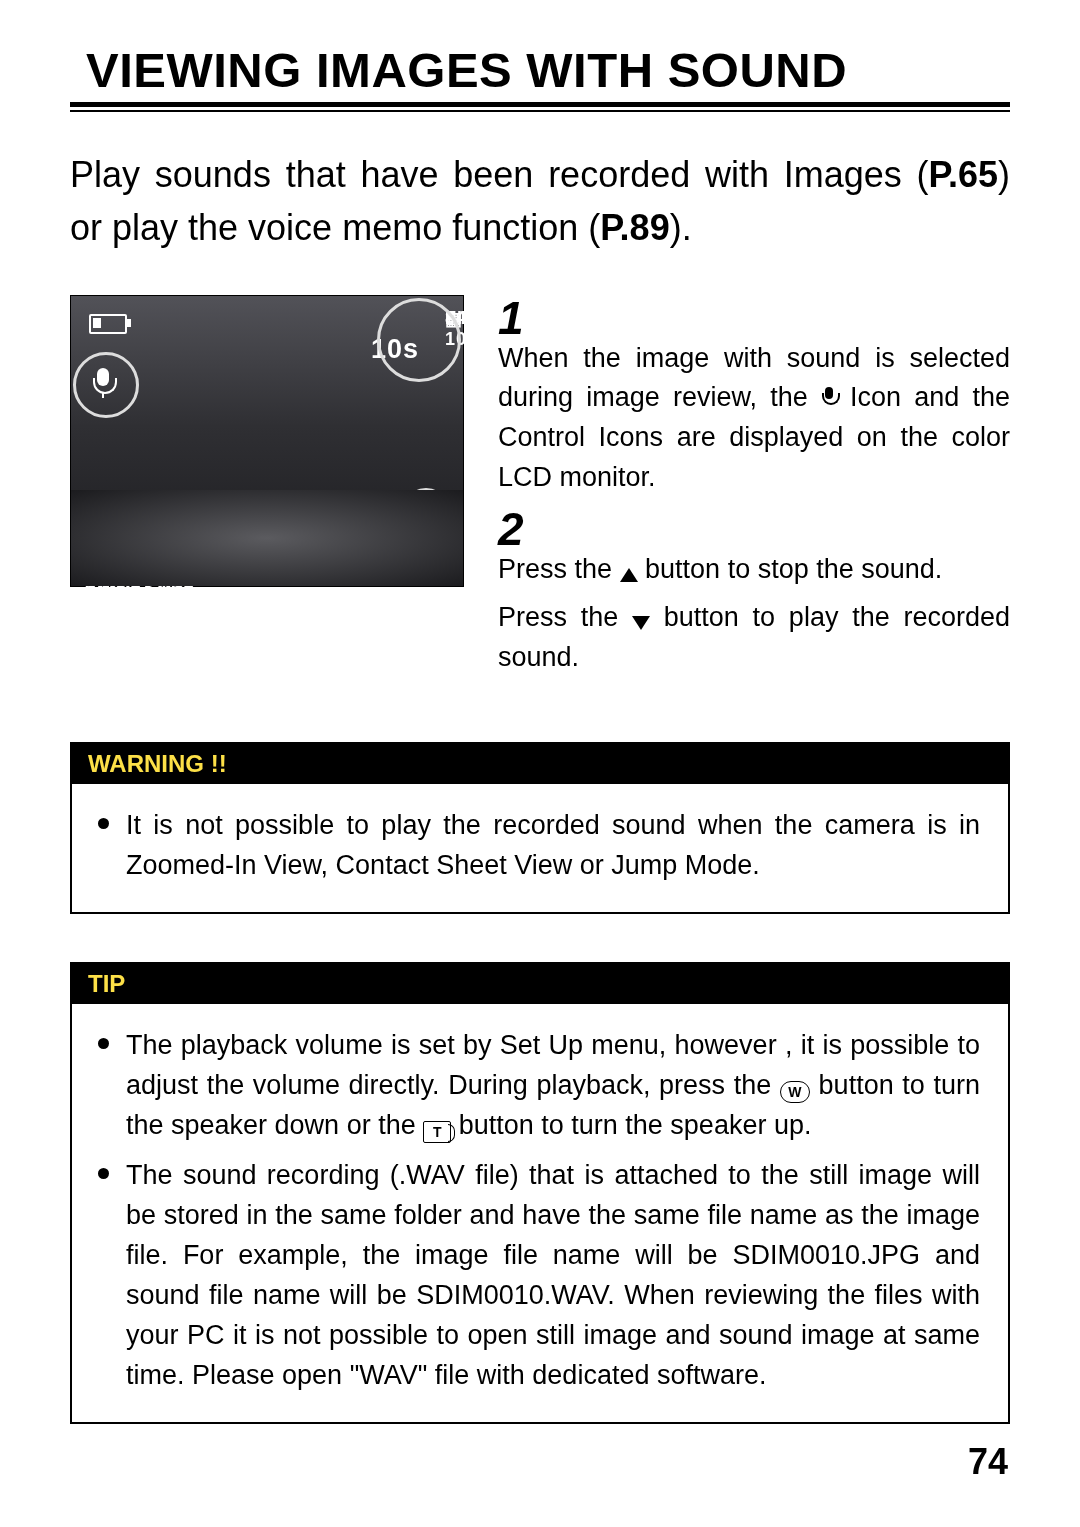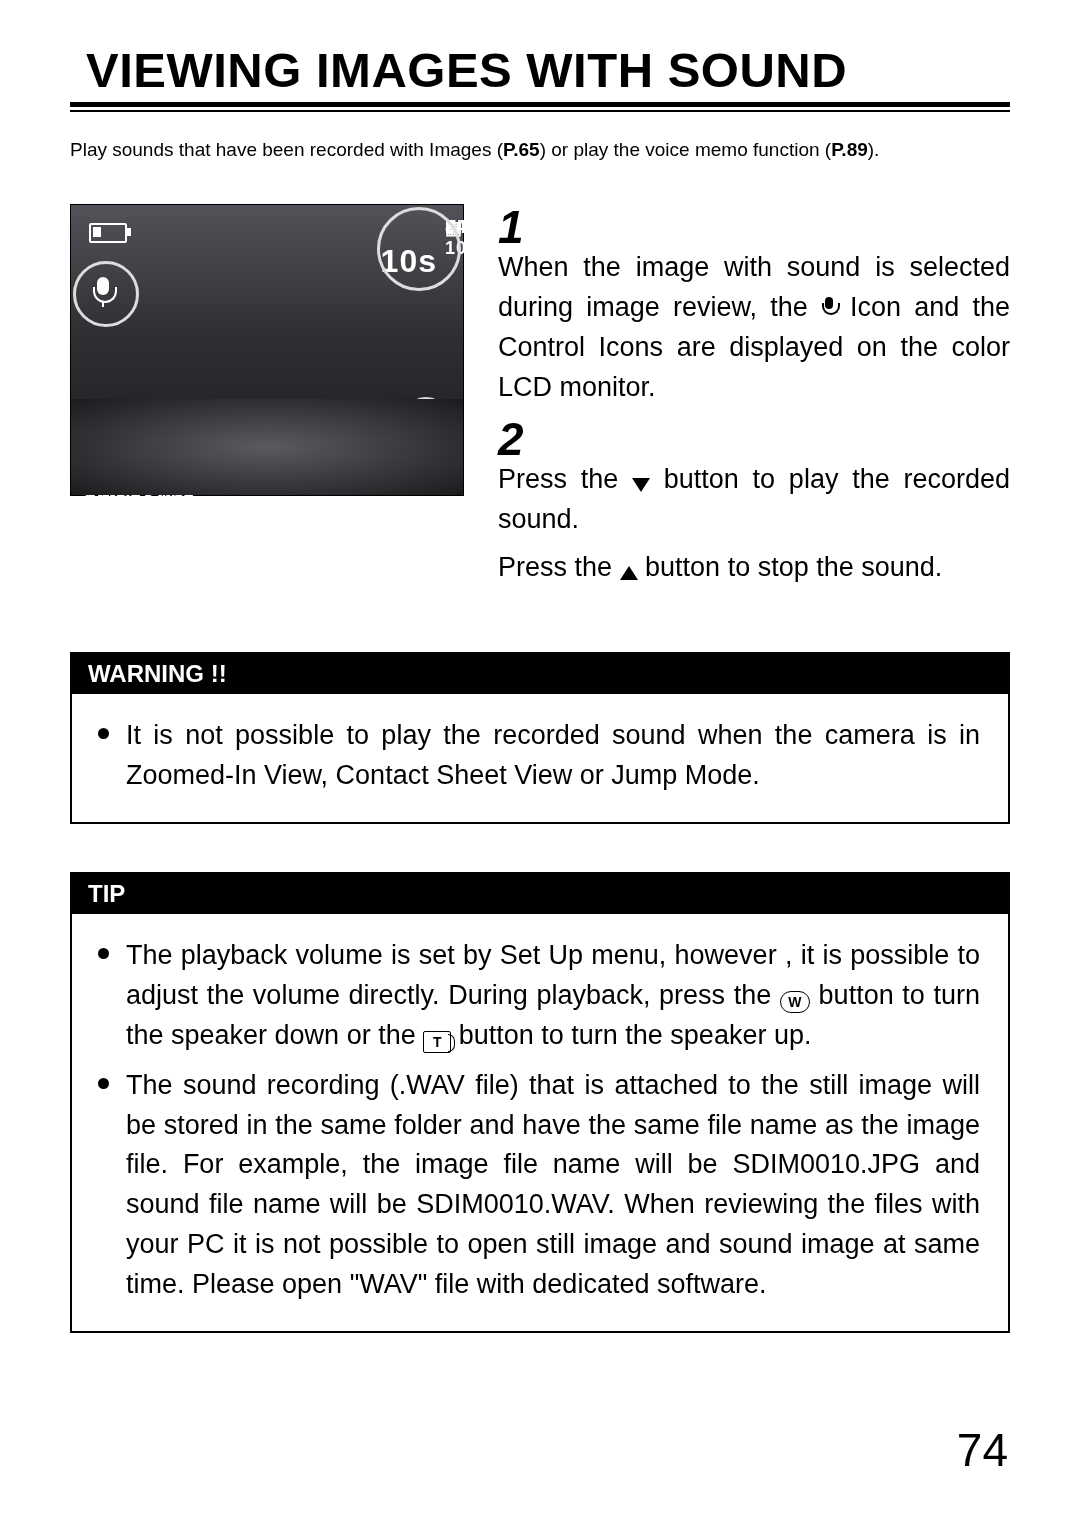--- a/index.html
+++ b/index.html
@@ -1,35 +1,35 @@
 <!DOCTYPE html>
 <html><head>
 <meta charset="utf-8">
 <style>
   html,body{margin:0;padding:0}
   body{width:1080px;height:1527px;background:#fff;font-family:Arial,Helvetica,sans-serif;color:#000;position:relative;box-sizing:border-box;padding:42px 70px 0 70px}
   h1{font-size:49px;font-weight:bold;margin:0 0 4px 16px;letter-spacing:0.5px}
   .rule-outer{height:5px;background:#000;margin-bottom:3px}
   .rule-inner{height:2px;background:#000;margin-bottom:24px}
-  .intro{font-size:19px;line-height:1.48;text-align:justify;margin-bottom:40px}
+  .intro{font-size:36px;line-height:1.48;text-align:justify;margin-bottom:40px}
   .intro .b{font-weight:bold}
 
   
   .two{display:flex;gap:34px}
   .lcd-wrap{flex:0 0 392px;height:290px;position:relative;border:1px solid #000;background:linear-gradient(180deg,#525258 0%,#2f2f33 45%,#1a1a1d 100%)}
   .lcd-wrap::after{content:"";position:absolute;bottom:0;left:0;right:0;height:96px;background:radial-gradient(ellipse at center,#5b5b5f 0%,#1b1b1e 100%)}
   .lcd-wrap *{position:absolute;font-family:Arial,sans-serif;font-weight:bold;letter-spacing:1px}
   .hl{border:3px solid #ddd;border-radius:50%}
   
   .batt{top:18px;left:18px;width:34px;height:16px;border:2px solid #fff;border-radius:2px}
   .batt::after{content:"";position:absolute;right:-6px;top:3px;width:4px;height:8px;background:#fff}
   .batt i{position:absolute;top:2px;left:2px;width:8px;height:10px;background:#fff}
   
   .top-r1{top:12px;right:18px;color:#fff;font-size:18px}
-  .top-r2{top:38px;right:26px;color:#fff;font-size:32px}
+  .top-r2{top:38px;right:44px;color:#fff;font-size:27px}
   
   .mic{top:72px;left:20px;width:24px;height:30px}
   .mic::before{content:"";position:absolute;left:6px;top:0;width:12px;height:18px;border-radius:7px;background:#fff}
   .mic::after{content:"";position:absolute;left:2px;top:10px;width:20px;height:14px;border:2px solid #fff;border-top:none;border-radius:0 0 14px 14px}
   .mic s{position:absolute;left:11px;top:24px;width:2px;height:6px;background:#fff;text-decoration:none}
   
   .ctrl{right:22px;bottom:42px;text-align:center;color:#fff;font-size:15px;line-height:1.1}
   
   .status{left:0;right:0;bottom:10px;color:#fff;font-size:20px;display:flex;align-items:baseline;padding:0 14px}
   .status .date{flex:1;text-align:left;font-style:italic;letter-spacing:1px}
@@ -44,31 +44,31 @@
   .para{text-align:justify;margin-bottom:8px}
   .ic{display:inline-block;vertical-align:-4px}
   .ic-mic{width:16px;height:22px;position:relative;vertical-align:-3px}
   .ic-mic::before{content:"";position:absolute;left:4px;top:0;width:8px;height:12px;border-radius:5px;background:#000}
   .ic-mic::after{content:"";position:absolute;left:1px;top:6px;width:14px;height:10px;border:2px solid #000;border-top:none;border-radius:0 0 10px 10px}
   .tri-dn{width:0;height:0;border-left:9px solid transparent;border-right:9px solid transparent;border-top:14px solid #000}
   .tri-up{width:0;height:0;border-left:9px solid transparent;border-right:9px solid transparent;border-bottom:14px solid #000}
 
   
   .box{border:2px solid #000;margin-top:56px}
-  .bar{background:#000;color:#ffffff;font-size:24px;font-weight:bold;padding:6px 16px}
+  .bar{background:#000;color:#fde047;font-size:24px;font-weight:bold;padding:6px 16px}
   .body{padding:12px 28px 16px 24px;font-size:27px;line-height:1.48}
   ul{margin:0;padding:0;list-style:none}
   li{position:relative;padding-left:30px;text-align:justify;margin:10px 0}
   li::before{content:"";position:absolute;left:2px;top:12px;width:11px;height:11px;border-radius:50%;background:#000}
 
   .ic-round{display:inline-flex;width:28px;height:20px;border:1.5px solid #000;border-radius:12px;align-items:center;justify-content:center;font-family:Arial;font-weight:bold;font-size:14px;vertical-align:-3px}
   .ic-square{display:inline-flex;width:26px;height:20px;border:1.5px solid #000;border-radius:2px;align-items:center;justify-content:center;font-family:Arial;font-weight:bold;font-size:14px;vertical-align:-3px;position:relative}
   .ic-square::after{content:"";position:absolute;right:-5px;top:2px;width:6px;height:16px;border:1.5px solid #000;border-left:none;border-radius:0 10px 10px 0}
 
-  .pagenum{position:absolute;right:72px;bottom:50px;font-size:46px;font-weight:normal}
+  .pagenum{position:absolute;right:72px;bottom:44px;font-size:36px;font-weight:bold}
 </style>
 </head>
 <body>
 
 <h1>VIEWING IMAGES WITH SOUND</h1>
 <div class="rule-outer"></div>
 <div class="rule-inner"></div>
 
 <p class="intro">
   <span>Play sounds that have been recorded with Images (</span><span class="b">P.65</span><span>) or play the voice memo function (</span><span class="b">P.89</span><span>).</span>
@@ -100,24 +100,24 @@
     <span class="hl c3"></span>
   </div>
 
   <div class="right-col">
     <div class="bignum">1</div>
     <div class="para">
       <span>When the image with sound is selected during image review, the </span><span class="ic ic-mic"></span><span> Icon and the Control Icons are displayed on the color LCD monitor.</span>
     </div>
     <div class="bignum">2</div>
     <div class="para">
-      <span>Press the </span><span class="ic tri-dn"></span><span> button to play the recorded sound.</span>
+      <span>Press the </span><span class="ic tri-up"></span><span>  button to stop the sound.</span>
     </div>
     <div class="para">
-      <span>Press the </span><span class="ic tri-up"></span><span>  button to stop the sound.</span>
+      <span>Press the </span><span class="ic tri-dn"></span><span> button to play the recorded sound.</span>
     </div>
   </div>
 </div>
 
 <div class="box">
   <div class="bar">WARNING !!</div>
   <div class="body">
     <ul>
       <li>It is not possible to play the recorded sound when the camera is in Zoomed-In View, Contact Sheet View or Jump Mode.</li>
     </ul>

